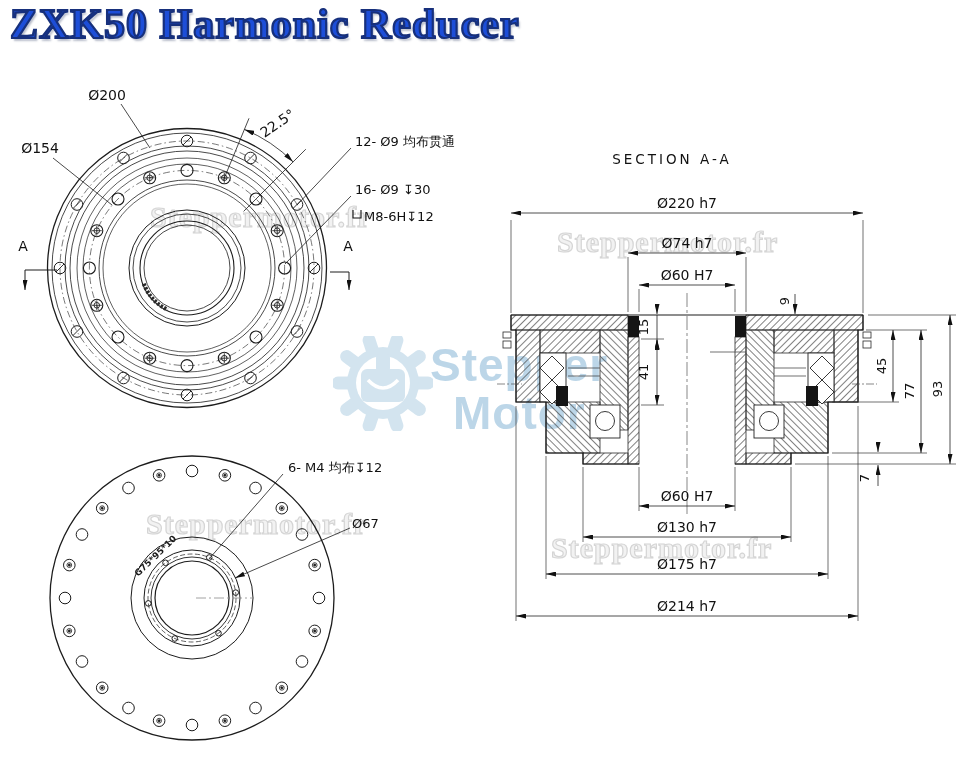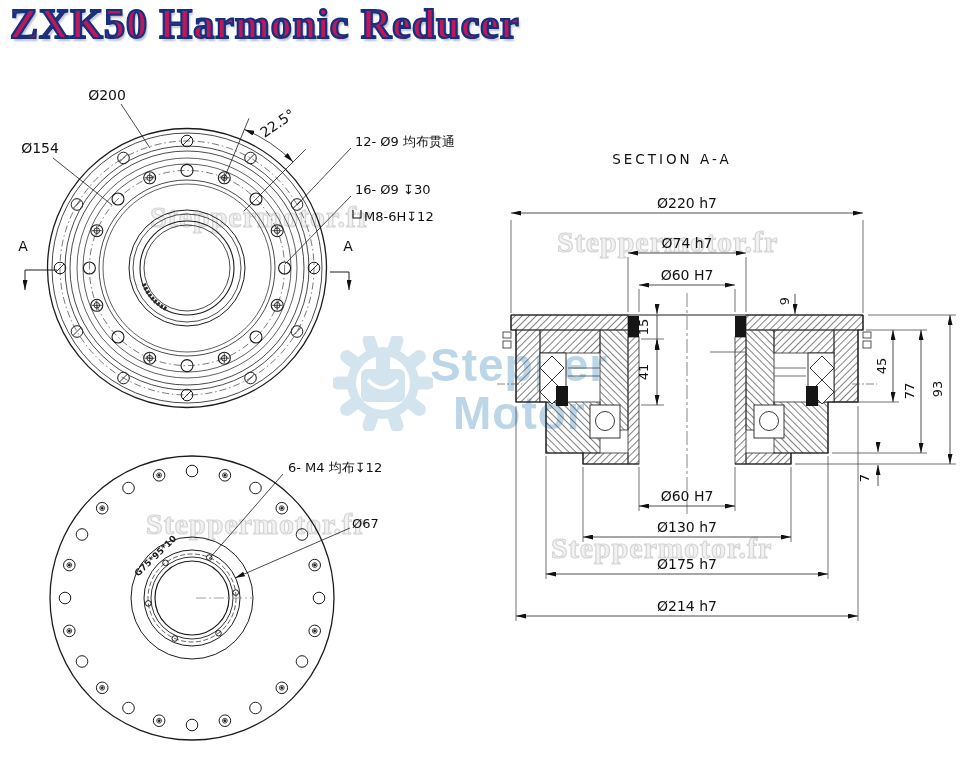--- a/index.html
+++ b/index.html
@@ -13,21 +13,21 @@
   .wm3{left:146px;top:507px;}
   .wm4{left:551px;top:531px;}
   .logo{position:absolute;left:333px;top:336px;width:100px;height:95px;z-index:1;opacity:.9;}
   .logo-line{position:absolute;font-family:"Liberation Sans",sans-serif;font-weight:bold;
       color:#bcd6e8;letter-spacing:1px;z-index:1;font-size:46px;white-space:nowrap;}
   .logo-l1{left:430px;top:338px;}
   .logo-l2{left:453px;top:386px;}
   
   svg.drawing{position:absolute;left:0;top:0;z-index:2;}
   .title{position:absolute;left:10px;top:0px;margin:0;font-family:"Liberation Serif",serif;
-      font-size:42px;font-weight:bold;color:#be185d;letter-spacing:1px;z-index:3;
+      font-size:42px;font-weight:bold;color:#1d4ed8;letter-spacing:1px;z-index:3;
       -webkit-text-stroke:2.2px #17307c;text-shadow:2px 3px 2px rgba(100,110,140,.45);}
   
   text{fill:#111;}
   .dim{font:14px "DejaVu Sans",sans-serif;}
   .dimv{font:13px "DejaVu Sans",sans-serif;}
   .note{font:13px "DejaVu Sans",sans-serif;}
   .sec{font:13.5px "DejaVu Sans",sans-serif;letter-spacing:3px;}
   .engrave{font:bold 9px "DejaVu Sans",sans-serif;fill:#1b1b1b;}
 </style>
 </head>

